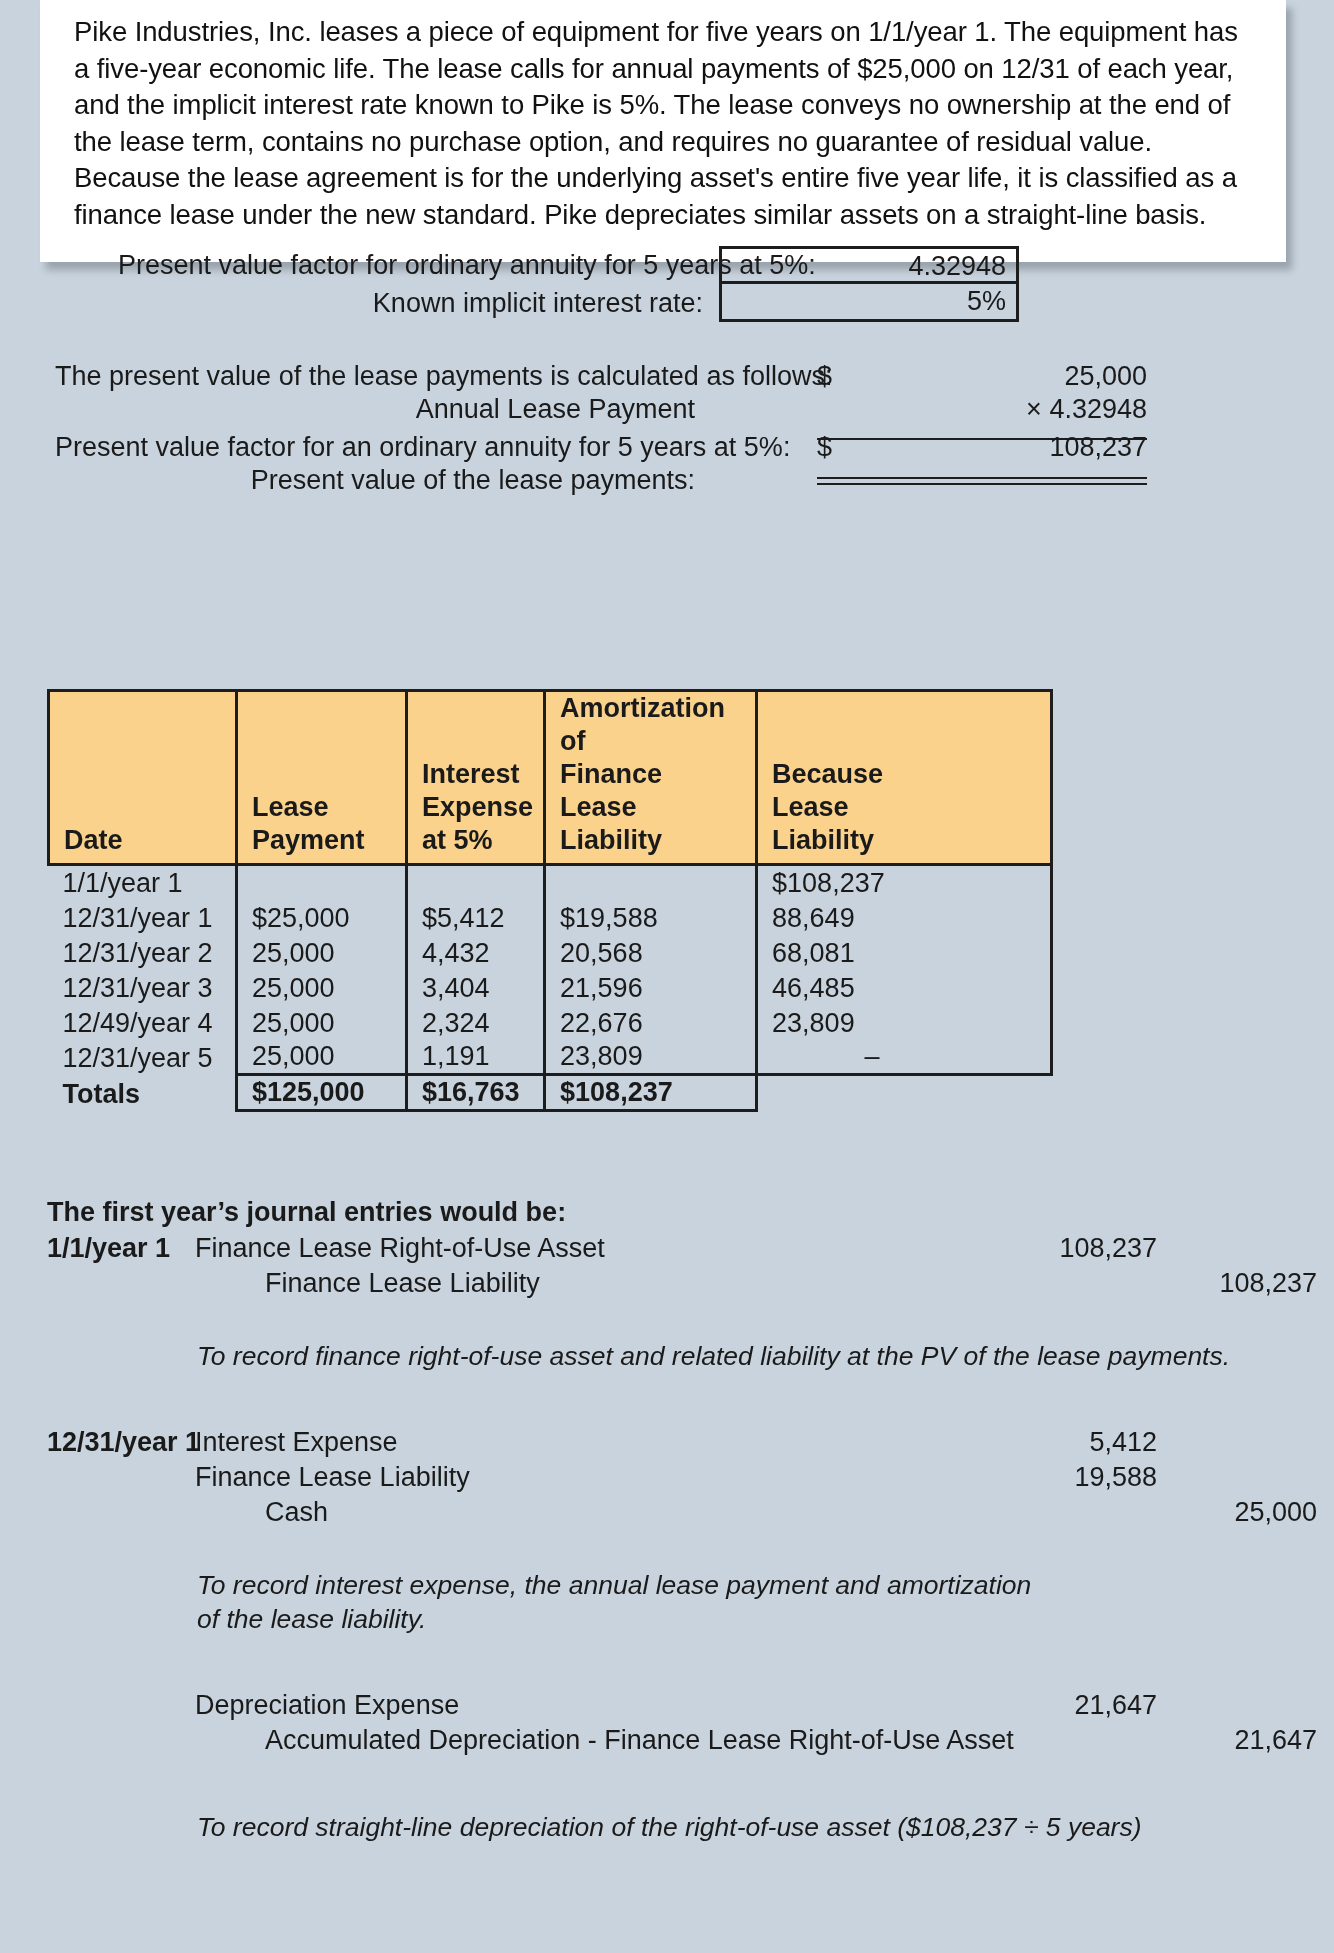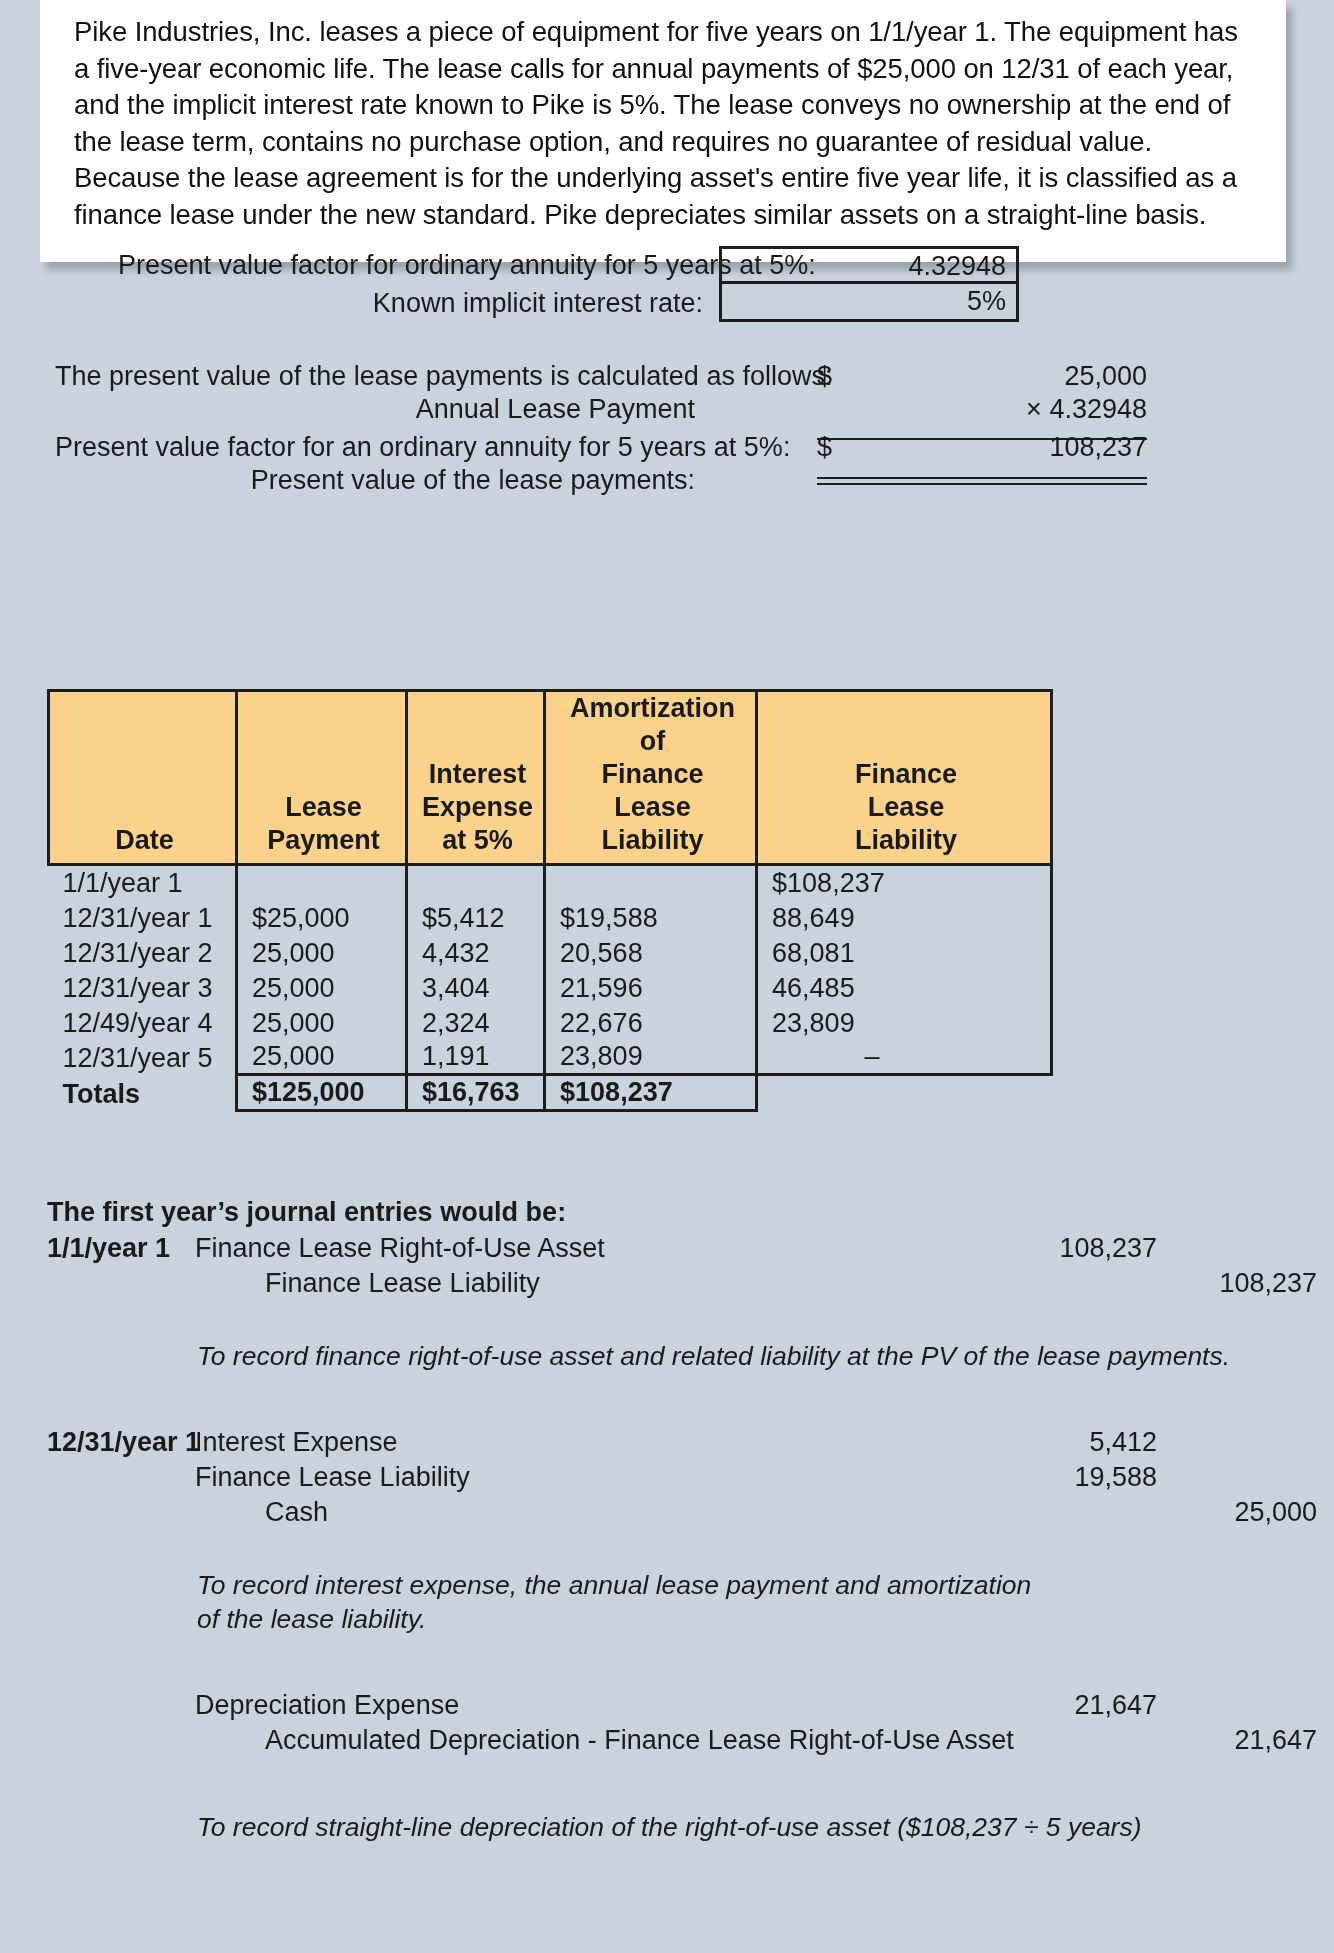--- a/index.html
+++ b/index.html
@@ -134,21 +134,21 @@
     text-align: left;
     vertical-align: bottom;
     border-left: 3px solid #1d1d1d;
     border-right: 3px solid #1d1d1d;
     border-top: 3px solid #1d1d1d;
     border-bottom: 3px solid #1d1d1d;
     height: 118px;
     padding: 0 10px 6px 14px;
     box-sizing: border-box;
   }
-  #amort-table thead th .hline { display: block; text-align: center; }
+  #amort-table thead th .hline { display: block; }
   #amort-table tbody td {
     border-left: 3px solid #1d1d1d;
     border-right: 3px solid #1d1d1d;
     height: 35px;
     padding: 0 10px 0 14px;
     box-sizing: border-box;
   }
   #amort-table tbody tr td.c-date {
     border-left: none;
     border-right: 3px solid #1d1d1d;
@@ -278,21 +278,21 @@
         <span class="hline">Interest</span>
         <span class="hline">Expense</span>
         <span class="hline">at 5%</span>
       </th>
       <th class="h-amort">
         <span class="hline">Amortization of</span>
         <span class="hline">Finance Lease</span>
         <span class="hline">Liability</span>
       </th>
       <th class="h-liab">
-        <span class="hline">Finance</span>
+        <span class="hline">Because</span>
         <span class="hline">Lease</span>
         <span class="hline">Liability</span>
       </th>
     </tr>
   </thead>
   <tbody>
     <tr>
       <td class="c-date">1/1/year 1</td>
       <td class="numcell c-pay"></td>
       <td class="numcell c-int"></td>

